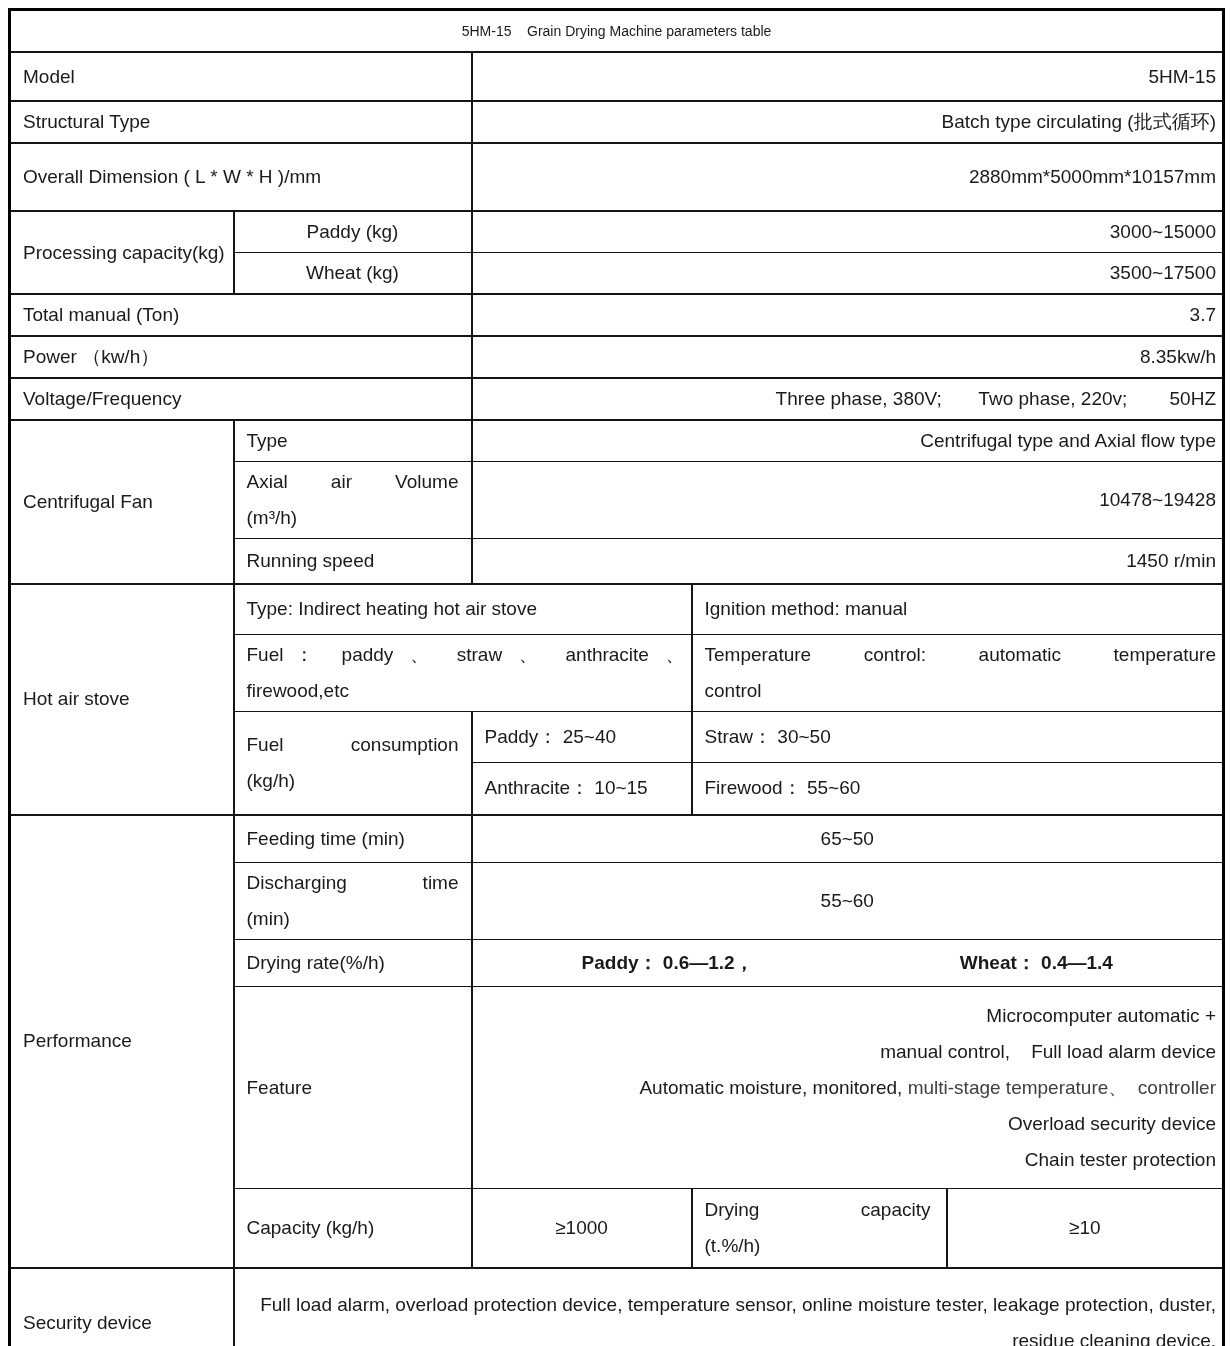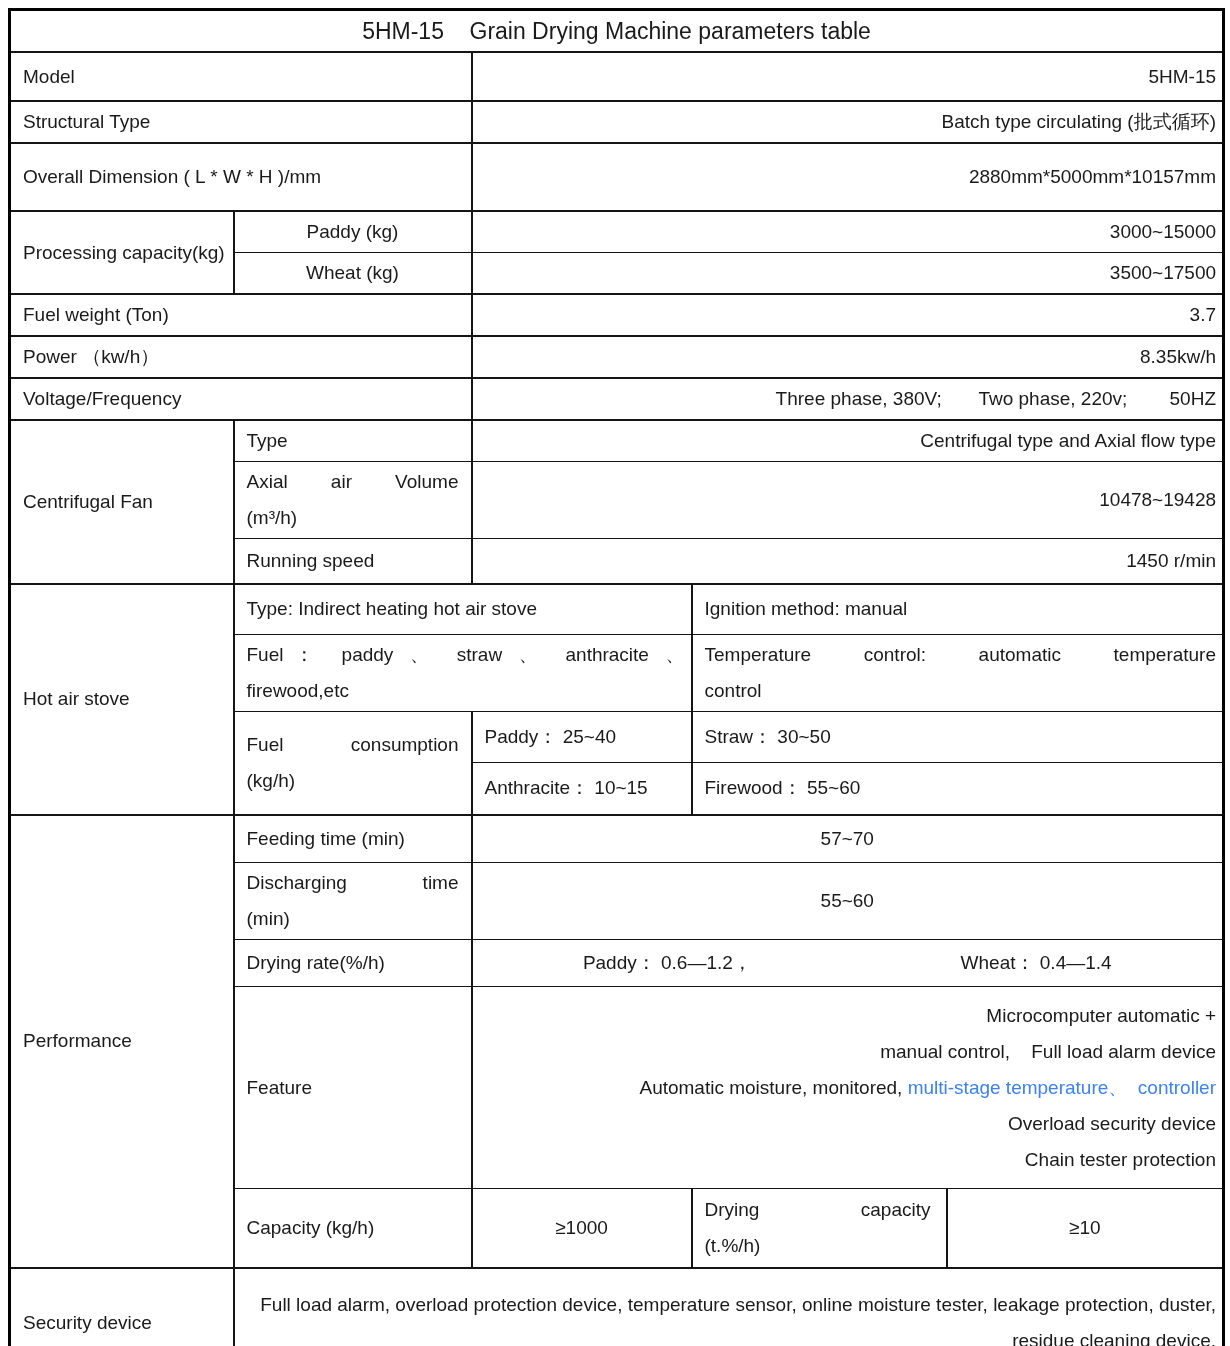--- a/index.html
+++ b/index.html
@@ -27,42 +27,43 @@
     border: 2px solid #151515;
     vertical-align: middle;
     line-height: 36px;
     padding: 2px 6px;
     overflow: hidden;
   }
   
   td.thin-t { border-top-width: 1px; }
   td.thin-b { border-bottom-width: 1px; }
 
-  .ttl  { text-align: center; font-size: 23px; }
+  .ttl  { text-align: center; font-size: 14px; }
   .lbl  { text-align: left; padding-left: 12px; }
   .val  { text-align: right; padding-left: 14px; }
   .ctr  { text-align: center; }
   .pre  { white-space: pre-wrap; }
 
   
   .jwrap { width: 100%; }
   .jline { text-align: justify; text-align-last: justify; }
   .jlast { text-align: left; text-align-last: left; }
   .jwrap-narrow { max-width: 212px; }
   .jwrap-dcap   { max-width: 226px; }
 
   
   .spread {
     display: flex;
     justify-content: space-around;
     align-items: center;
     width: 100%;
-  }
-
-  .gray { color: #3b82f6; }
+    font-weight: bold;
+  }
+
+  .gray { color: #404040; }
 
   
   tr.r-title       { height: 39px; }
   tr.r-model       { height: 49px; }
   tr.r-structural  { height: 38px; }
   tr.r-dimension   { height: 68px; }
   tr.r-paddy       { height: 38px; }
   tr.r-wheat       { height: 38px; }
   tr.r-weight      { height: 37px; }
   tr.r-power       { height: 37px; }
@@ -118,21 +119,21 @@
       <td rowspan="2" class="lbl">Processing capacity(kg)</td>
       <td class="ctr thin-b">Paddy (kg)</td>
       <td colspan="3" class="val thin-b">3000~15000</td>
     </tr>
     <tr class="r-wheat">
       <td class="ctr thin-t">Wheat (kg)</td>
       <td colspan="3" class="val thin-t">3500~17500</td>
     </tr>
 
     <tr class="r-weight">
-      <td colspan="2" class="lbl">Fuel weight (Ton)</td>
+      <td colspan="2" class="lbl">Total manual (Ton)</td>
       <td colspan="3" class="val">3.7</td>
     </tr>
 
     <tr class="r-power">
       <td colspan="2" class="lbl">Power （kw/h）</td>
       <td colspan="3" class="val">8.35kw/h</td>
     </tr>
 
     <tr class="r-voltage">
       <td colspan="2" class="lbl">Voltage/Frequency</td>
@@ -188,21 +189,21 @@
       <td colspan="2" class="lbl thin-t thin-b">Straw： 30~50</td>
     </tr>
     <tr class="r-cons2">
       <td class="lbl thin-t">Anthracite： 10~15</td>
       <td colspan="2" class="lbl thin-t">Firewood： 55~60</td>
     </tr>
 
     <tr class="r-feeding">
       <td rowspan="5" class="lbl">Performance</td>
       <td class="lbl thin-b">Feeding time (min)</td>
-      <td colspan="3" class="ctr thin-b">57~70</td>
+      <td colspan="3" class="ctr thin-b">65~50</td>
     </tr>
     <tr class="r-discharging">
       <td class="lbl thin-t thin-b">
         <div class="jwrap jwrap-narrow">
               <div class="jline">Discharging time</div>
               <div class="jlast">(min)</div>
             </div>
       </td>
       <td colspan="3" class="ctr thin-t thin-b">55~60</td>
     </tr>

